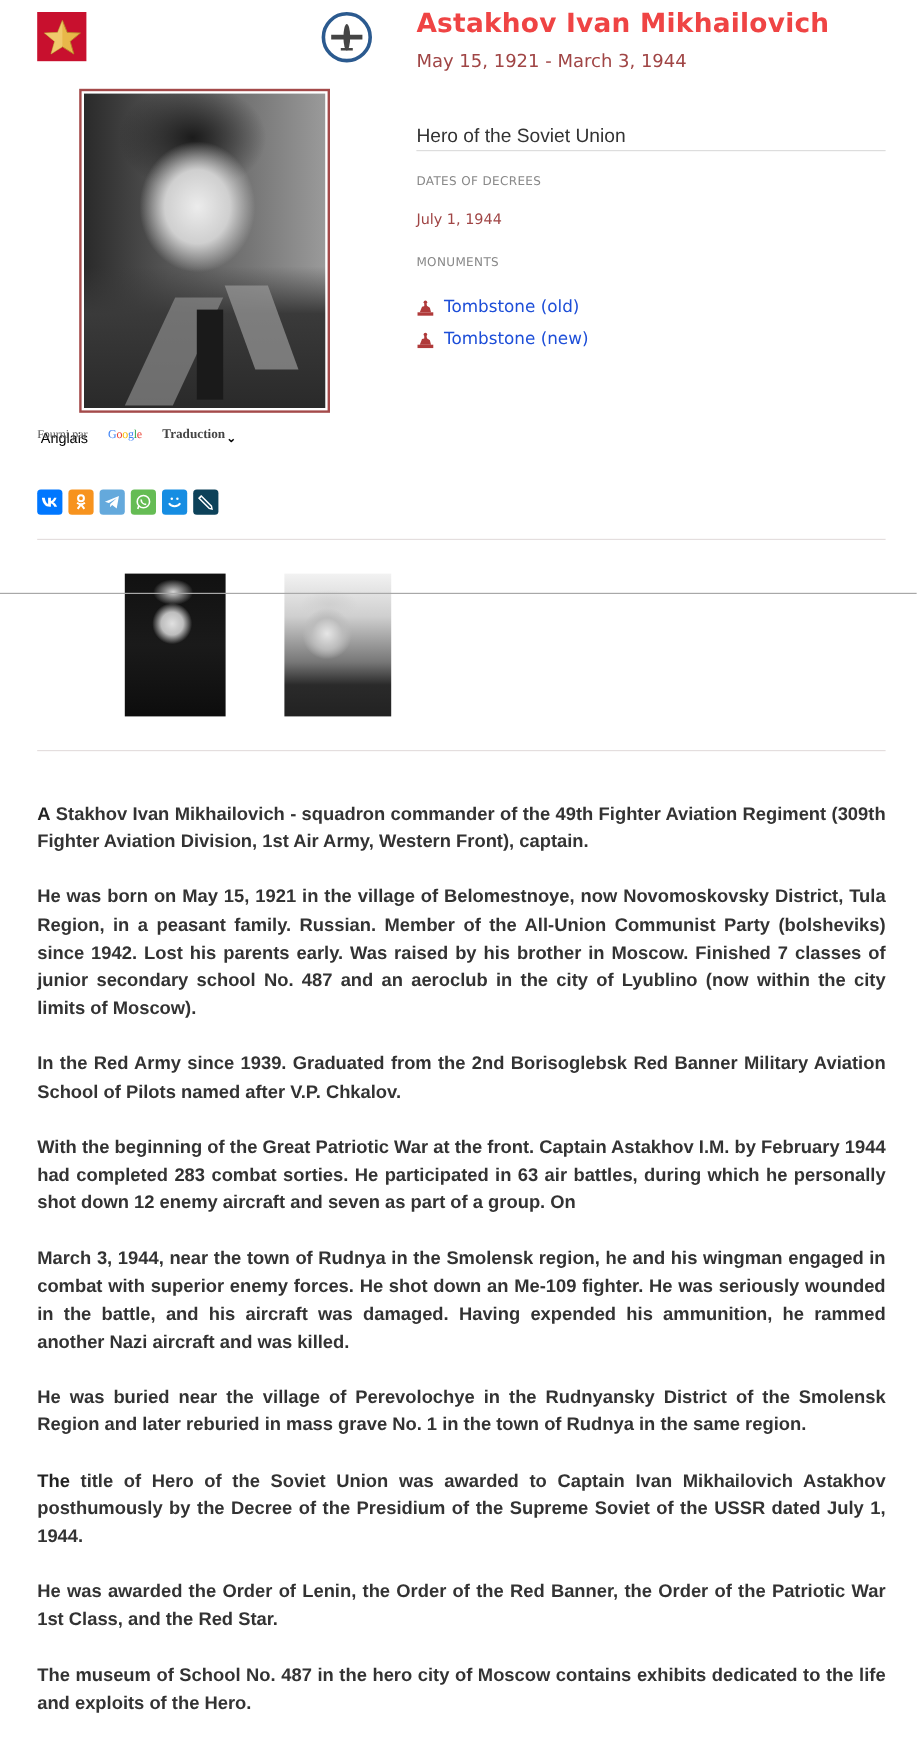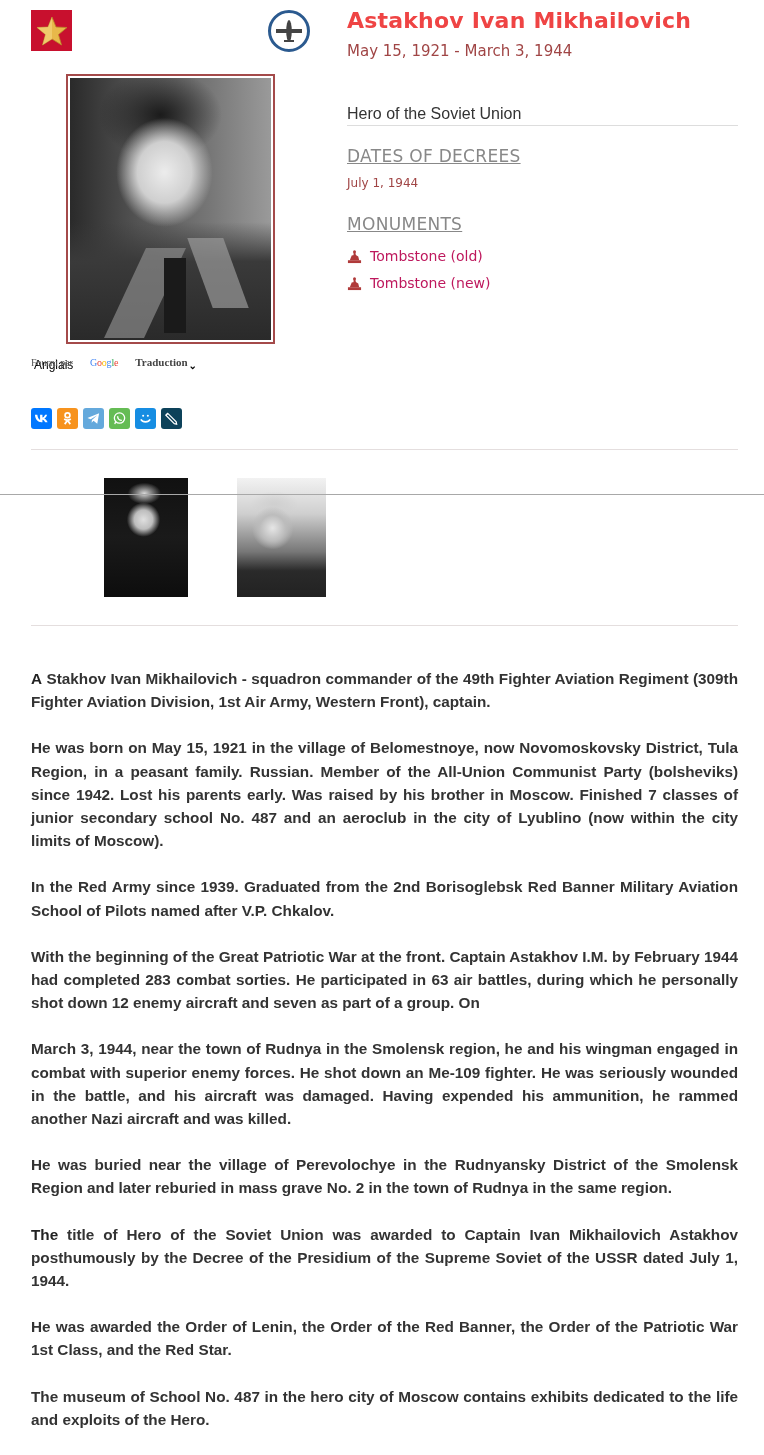--- a/index.html
+++ b/index.html
@@ -27,25 +27,25 @@
   .portrait-inner .collar-l { position:absolute; left:55px; top:170px; width:40px; height:90px; background:#8a8a8a; transform: skewX(-25deg); opacity:.7; }
   .portrait-inner .collar-r { position:absolute; left:130px; top:160px; width:36px; height:70px; background:#9a9a9a; transform: skewX(20deg); opacity:.7; }
   .portrait-inner .tie { position:absolute; left:94px; top:180px; width:22px; height:75px; background:#1a1a1a; }
 
   
   .name-title { left: 347px; top: 8px; font-family: "DejaVu Sans", sans-serif; font-weight: bold; font-size: 22px; color: #ef4444; letter-spacing: 0.2px; }
   .life-dates { left: 347px; top: 42px; font-size: 15px; color: #a04545; }
   .hero-title { left: 347px; top: 81px; font-family: "Liberation Sans", sans-serif; font-size: 16px; color: #333; margin-top: 24px; }
   .divider-top { left: 347px; top: 125px; width: 391px; height: 1px; background: #dddddd; }
 
-  .section-label { font-size: 17px; color: #888; letter-spacing: 0.3px; text-decoration: underline; }
+  .section-label { font-size: 10px; color: #888; letter-spacing: 0.3px; }
   .decrees-label { left: 347px; top: 146px; }
   .decree-date { left: 347px; top: 176px; font-size: 12px; color: #a04545; }
   .monuments-label { left: 347px; top: 214px; }
-  .monument { left: 347px; display:flex; align-items:center; gap: 8px; font-size: 14px; color: #be185d; cursor: pointer; }
+  .monument { left: 347px; display:flex; align-items:center; gap: 8px; font-size: 14px; color: #1d4ed8; cursor: pointer; }
   .monument svg { width: 15px; height: 15px; }
   .monument-1 { top: 248px; }
   .monument-2 { top: 275px; }
 
   
   .lang-select { left: 31px; top: 356px; width: 170px; height: 18px; display:flex; justify-content:space-between; align-items:center; font-family: "Liberation Sans", sans-serif; font-size: 12px; color: #000; padding-left: 3px; padding-right: 4px; cursor:pointer; }
   .lang-select .chev { font-size: 10px; font-weight:bold; }
   .powered { left: 31px; top: 356px; font-family: Liberation Serif, serif; font-size: 10px; color: #555; display:flex; align-items:baseline; gap: 17px; }
   .powered .g-logo { font-size: 10px; letter-spacing: -0.2px; }
   .powered .trad { font-size: 11px; font-weight: bold; color: #444; }
@@ -187,17 +187,17 @@
 
 <div class="abs seam-line"></div>
 <div class="abs divider-mid2"></div>
 
 <div class="abs bio">
   <p><b>A</b><span> Stakhov Ivan Mikhailovich - squadron commander of the 49th Fighter Aviation Regiment (309th Fighter Aviation Division, 1st Air Army, Western Front), captain.</span></p>
   <p>He was born on May 15, 1921 in the village of Belomestnoye, now Novomoskovsky District, Tula Region, in a peasant family. Russian. Member of the All-Union Communist Party (bolsheviks) since 1942. Lost his parents early. Was raised by his brother in Moscow. Finished 7 classes of junior secondary school No. 487 and an aeroclub in the city of Lyublino (now within the city limits of Moscow).</p>
   <p>In the Red Army since 1939. Graduated from the 2nd Borisoglebsk Red Banner Military Aviation School of Pilots named after V.P. Chkalov.</p>
   <p>With the beginning of the Great Patriotic War at the front. Captain Astakhov I.M. by February 1944 had completed 283 combat sorties. He participated in 63 air battles, during which he personally shot down 12 enemy aircraft and seven as part of a group. On</p>
   <p>March 3, 1944, near the town of Rudnya in the Smolensk region, he and his wingman engaged in combat with superior enemy forces. He shot down an Me-109 fighter. He was seriously wounded in the battle, and his aircraft was damaged. Having expended his ammunition, he rammed another Nazi aircraft and was killed.</p>
-  <p>He was buried near the village of Perevolochye in the Rudnyansky District of the Smolensk Region and later reburied in mass grave No. 2 in the town of Rudnya in the same region.</p>
+  <p>He was buried near the village of Perevolochye in the Rudnyansky District of the Smolensk Region and later reburied in mass grave No. 1 in the town of Rudnya in the same region.</p>
   <p><b>The</b><span> title of Hero of the Soviet Union was awarded to Captain Ivan Mikhailovich Astakhov posthumously by the Decree of the Presidium of the Supreme Soviet of the USSR dated July 1, 1944.</span></p>
   <p>He was awarded the Order of Lenin, the Order of the Red Banner, the Order of the Patriotic War 1st Class, and the Red Star.</p>
   <p>The museum of School No. 487 in the hero city of Moscow contains exhibits dedicated to the life and exploits of the Hero.</p>
 </div>
 
 </body></html>

